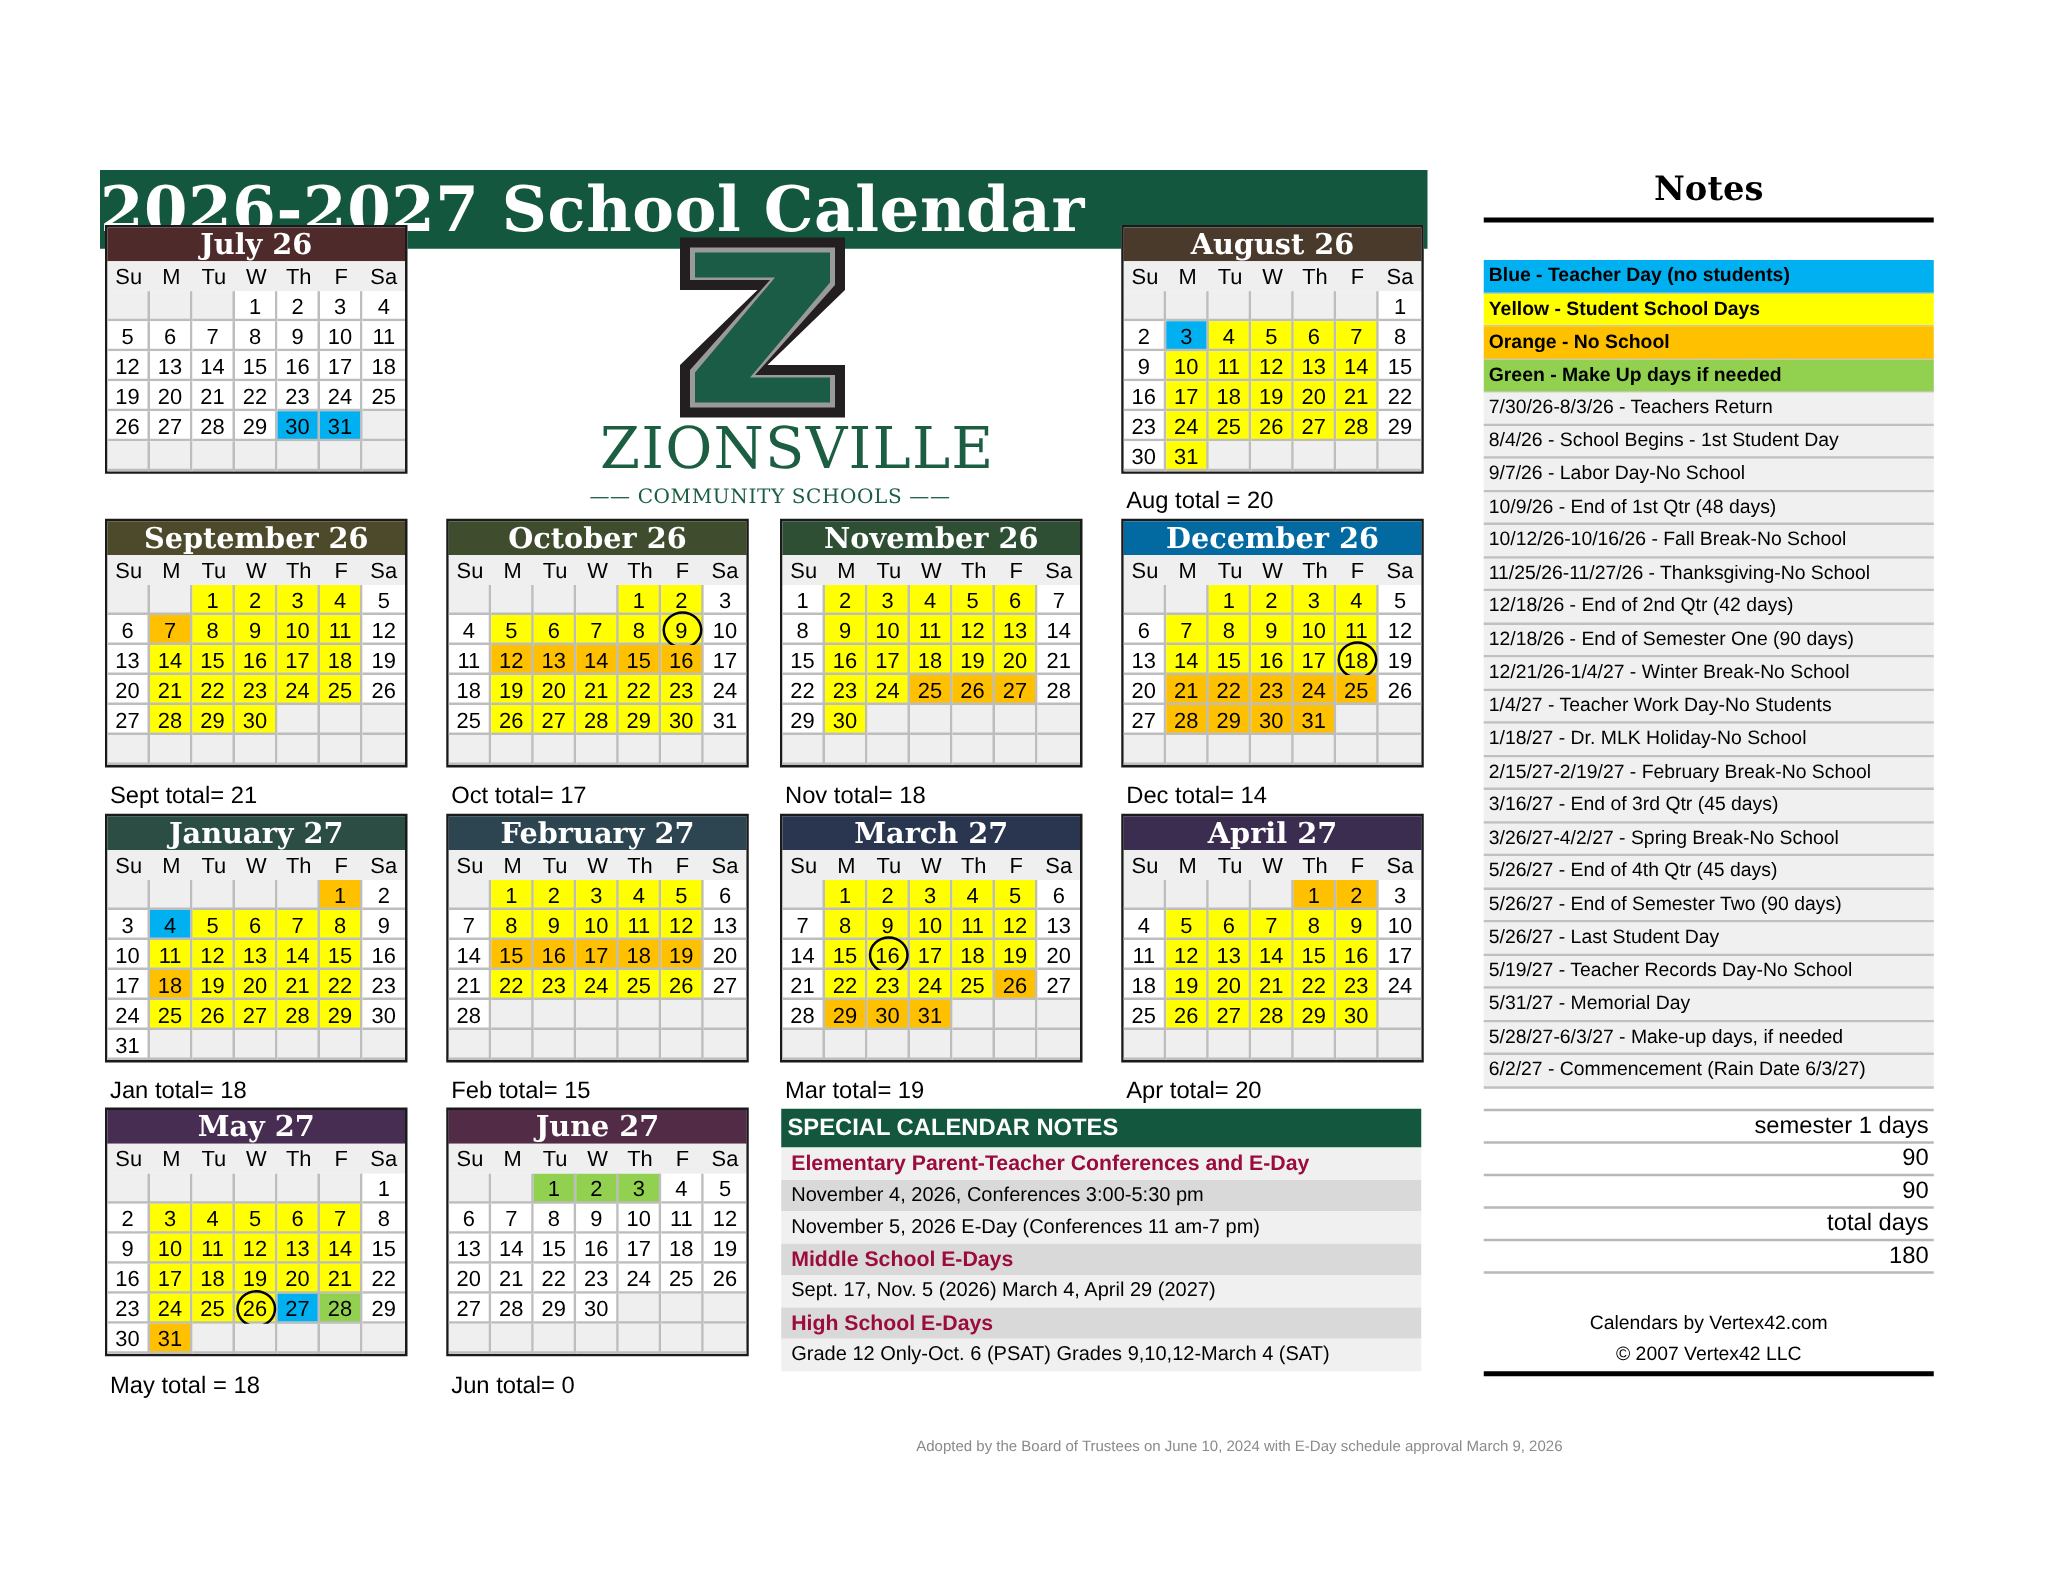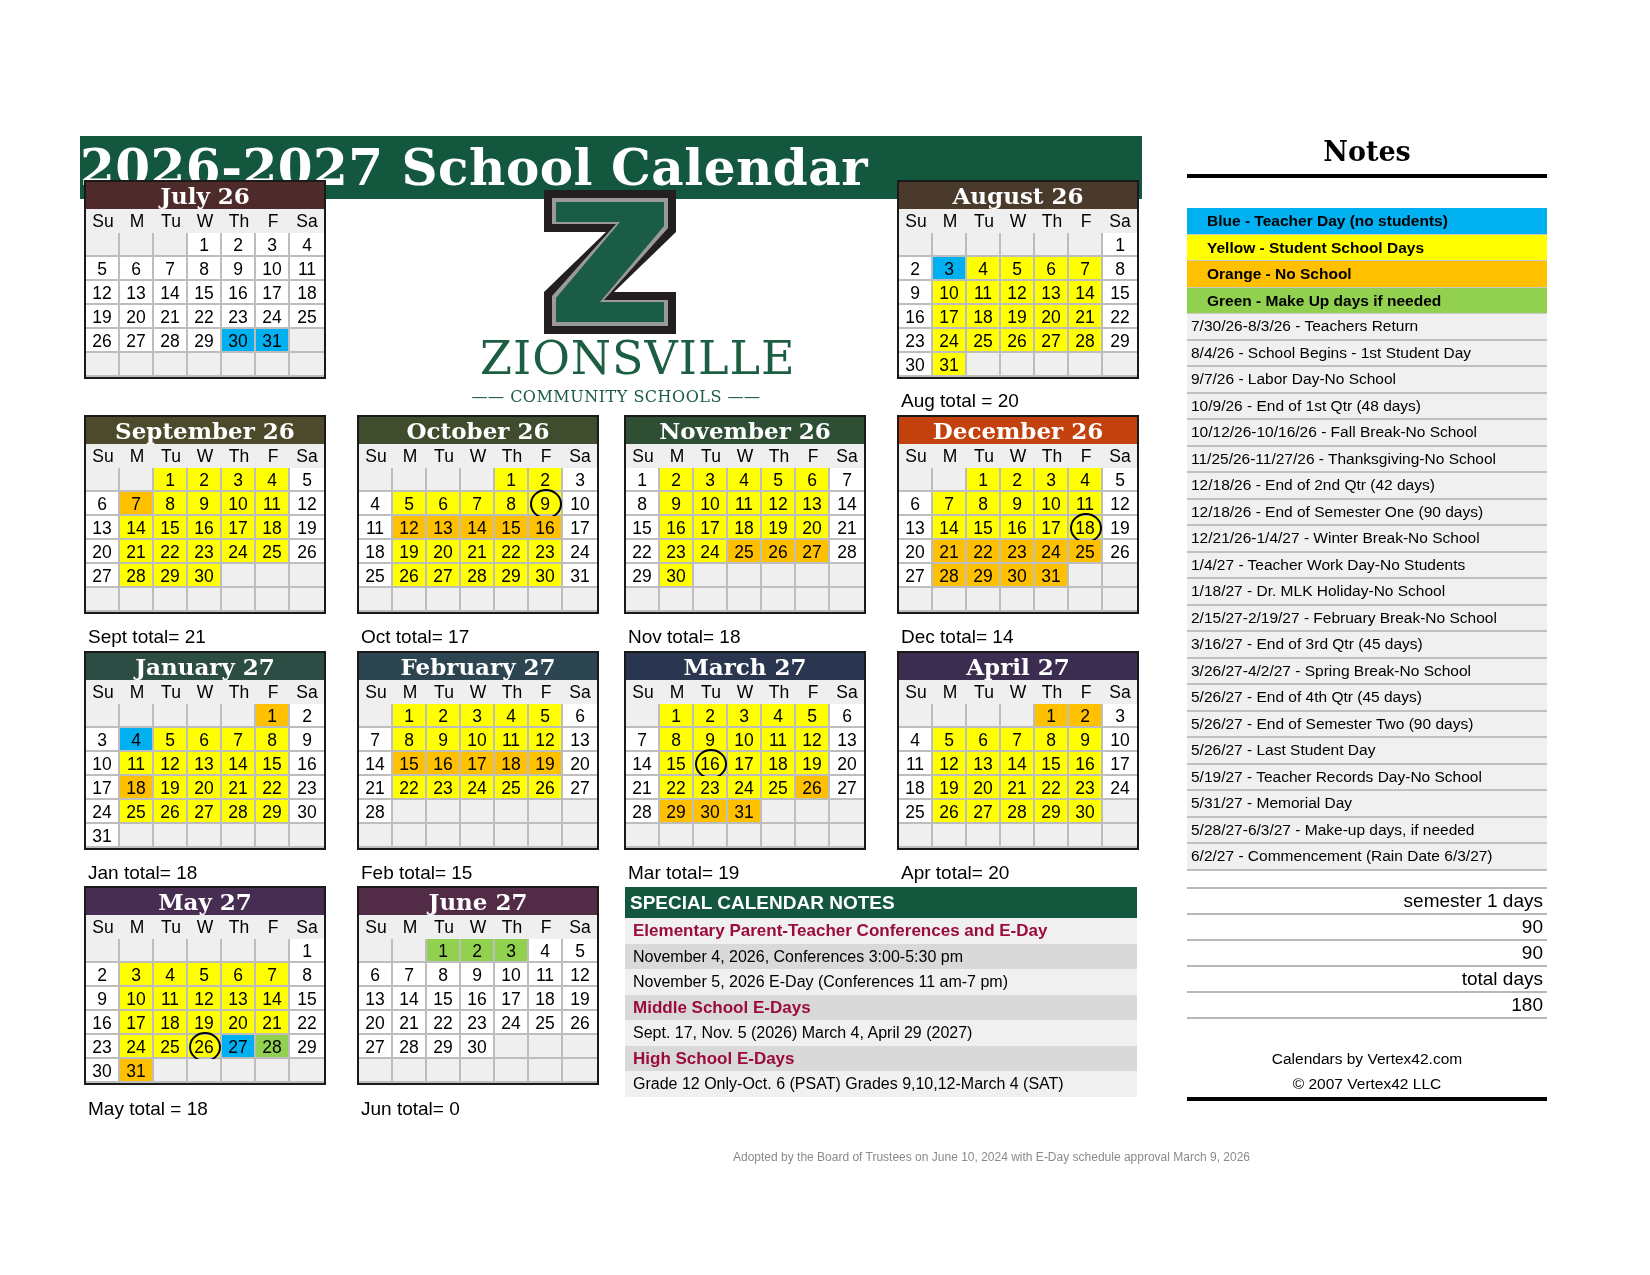--- a/index.html
+++ b/index.html
@@ -25,21 +25,21 @@
   .logo-sub { position:absolute; left:0; top:204px; width:300px; text-align:center; font-family:"DejaVu Serif", serif; color:#1c5e42; font-size:16px; letter-spacing:0.5px; }
   .special { position:absolute; left:625px; top:887px; width:512px; }
   .special-head { background:#14573f; color:#fff; font-weight:bold; font-size:19px; height:31px; line-height:31px; padding-left:5px; }
   .sp-row { height:25.5px; line-height:25.5px; font-size:16px; padding-left:8px; white-space:nowrap; overflow:hidden; }
   .sp-row.h { color:#9b0b3d; font-weight:bold; font-size:17px; }
   .sp-row.l { background:#f0f0f0; }
   .sp-row.d { background:#d9d9d9; }
   .notes { position:absolute; left:1187px; top:130px; width:360px; }
   .notes-title { text-align:center; font-family:"DejaVu Serif", serif; font-weight:bold; font-size:27px; height:44px; line-height:44px; }
   .notes-rule { height:4px; background:#000; margin-bottom:30px; }
-  .legend-row { height:25.5px; line-height:25.5px; font-weight:bold; font-size:15.5px; padding-left:20px; border-bottom:1px solid #c8c8c8; }
+  .legend-row { height:25.5px; line-height:25.5px; font-weight:bold; font-size:15.5px; padding-left:4px; border-bottom:1px solid #c8c8c8; }
   .note-row { height:24.5px; line-height:24.5px; font-size:15.5px; padding-left:4px; background:#f0f0f0; border-bottom:2px solid #c0c0c0; white-space:nowrap; overflow:hidden; }
   .stats { position:absolute; left:1187px; top:887px; width:360px; border-top:2px solid #b8b8b8; }
   .stat-row { height:24px; line-height:24px; text-align:right; font-size:19px; padding-right:4px; border-bottom:2px solid #b8b8b8; }
   .credit { position:absolute; left:1187px; width:360px; text-align:center; font-size:15.5px; }
   .credit-rule { position:absolute; left:1187px; top:1097px; width:360px; height:4px; background:#000; }
   .footer { position:absolute; left:0; top:1150px; width:1250px; text-align:right; font-size:12px; color:#8a8a8a; }
 </style>
 </head>
 <body>
 
@@ -329,21 +329,21 @@
       <div class="cell"></div>
       <div class="cell"></div>
       <div class="cell"></div>
       <div class="cell"></div>
       <div class="cell"></div>
       <div class="cell"></div>
       <div class="cell"></div>
     </div>
   </div>
 <div class="month" id="m-dec" style="left:897px; top:415px;">
-    <div class="month-head" style="background: #c2410c;">December 26</div>
+    <div class="month-head" style="background: #0369a1;">December 26</div>
     <div class="dow-row">
       <span>Su</span>
       <span>M</span>
       <span>Tu</span>
       <span>W</span>
       <span>Th</span>
       <span>F</span>
       <span>Sa</span>
     </div>
     <div class="grid">

